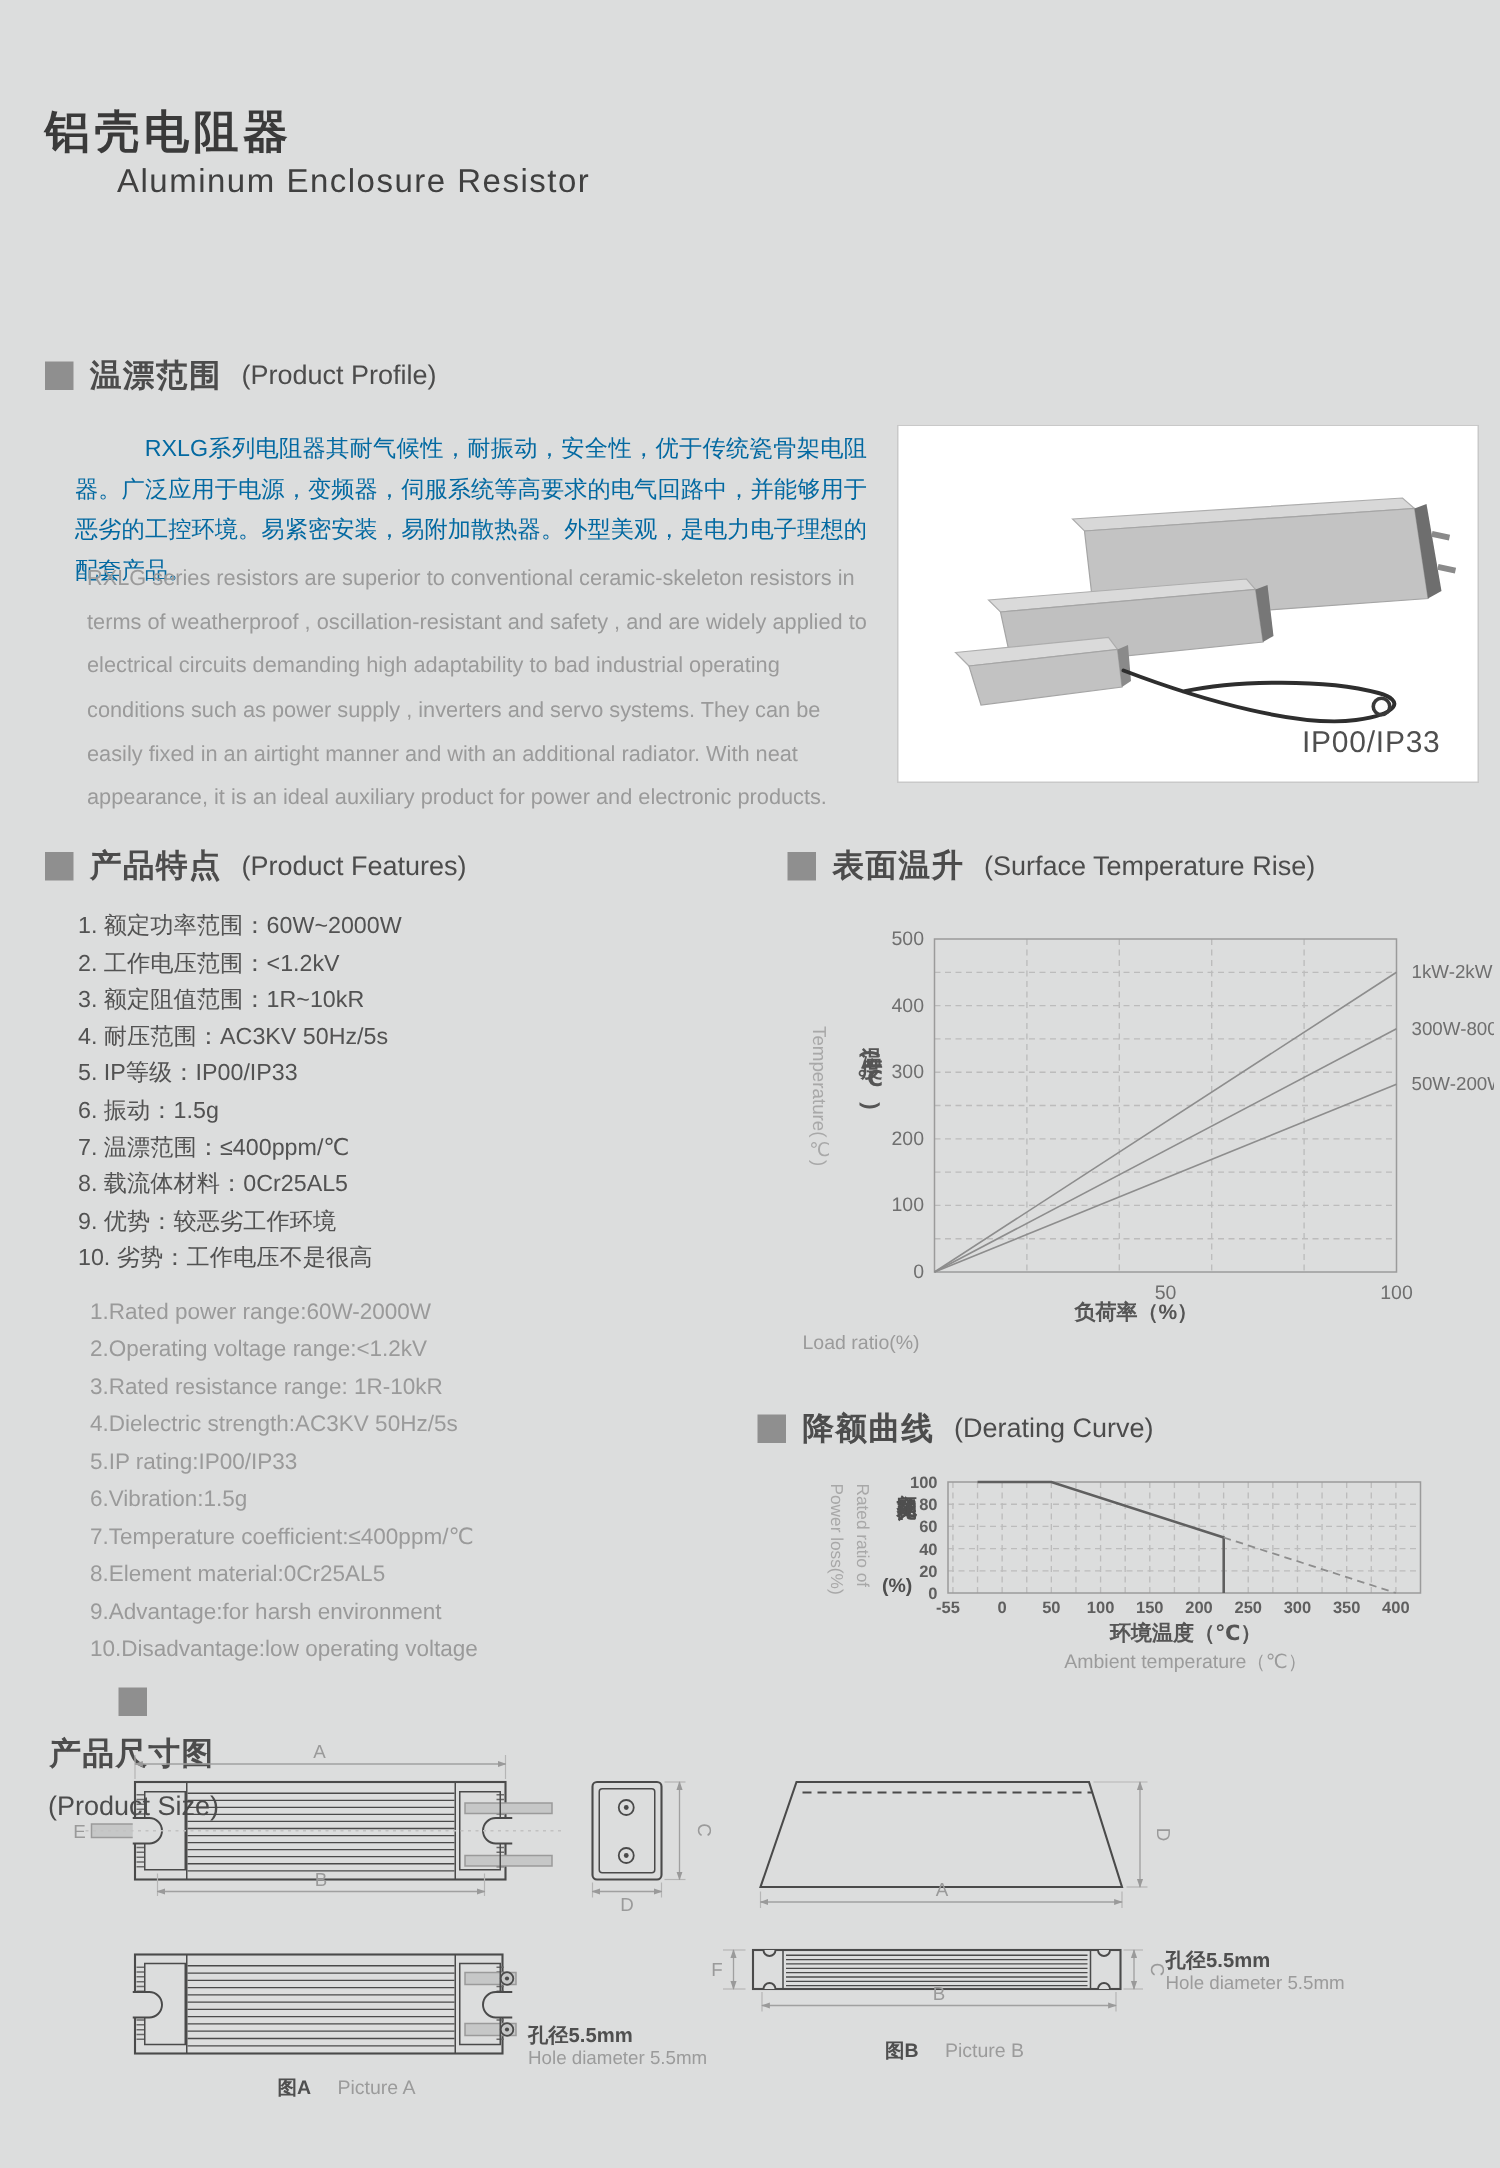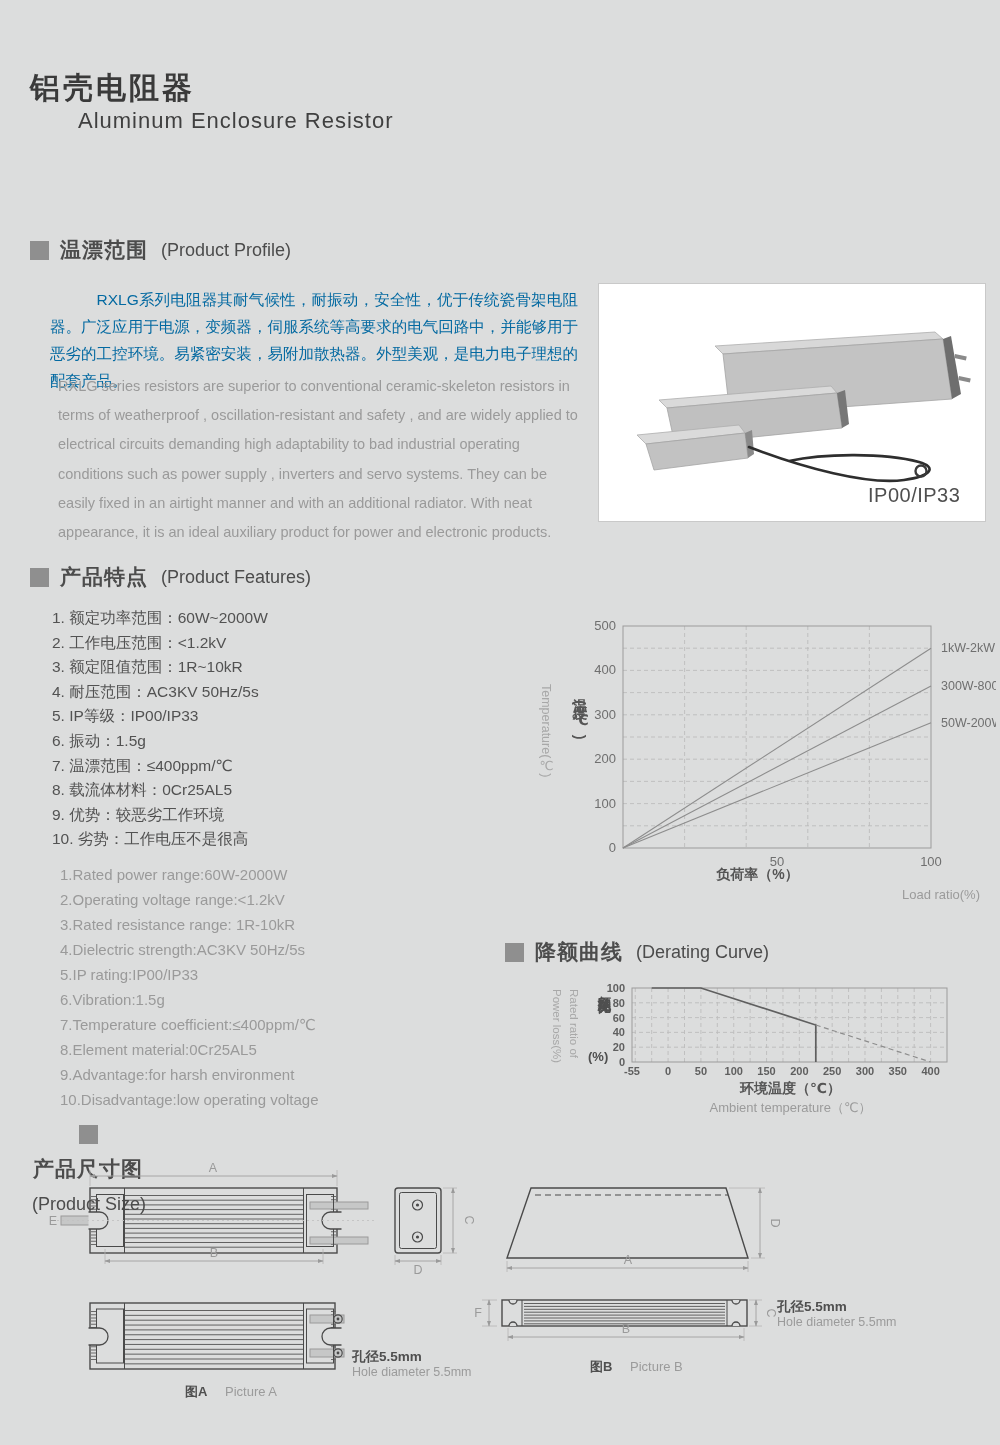--- a/index.html
+++ b/index.html
@@ -17,21 +17,21 @@
   .para-en{left:58px;top:372px;width:528px;font-size:14.5px;line-height:29.2px;color:#9a9a9a;}
   .photo{left:598px;top:283px;width:388px;height:239px;background:#ffffff;border:1px solid #c9c9c9;box-sizing:border-box;}
   .photo-label{left:868px;top:484px;font-size:20px;color:#4f4f4f;letter-spacing:0.5px;}
   ul.feat{list-style:none;margin:2px;padding:0;}
   .feat-cn{left:50px;top:604px;font-size:15.5px;line-height:24.6px;color:#525252;}
   .feat-en{left:58px;top:860px;font-size:15px;line-height:25px;color:#9a9a9a;}
   .vtext{writing-mode:vertical-rl;}
   .c1-ylab-en{left:539px;top:684px;font-size:12.5px;color:#a8a8a8;height:140px;}
   .c1-ylab-cn{left:570px;top:686px;font-size:14.5px;font-weight:600;color:#555;letter-spacing:7px;height:110px;}
   .c1-xlab-cn{left:535px;top:866px;width:445px;text-align:center;font-size:14px;font-weight:600;color:#555;}
-  .c1-xlab-en{left:535px;top:887px;width:445px;text-align:right;font-size:13px;color:#9b9b9b;}
+  .c1-xlab-en{left:535px;top:887px;width:445px;text-align:left;font-size:13px;color:#9b9b9b;}
   .c2-ylab-en1{left:568px;top:989px;font-size:11.5px;color:#a8a8a8;height:95px;}
   .c2-ylab-en2{left:551px;top:989px;font-size:11.5px;color:#a8a8a8;height:95px;}
   .c2-ylab-cn{left:595px;top:985px;font-size:13.5px;font-weight:600;color:#4f4f4f;letter-spacing:1px;height:70px;}
   .c2-ylab-pct{left:588px;top:1049px;font-size:13px;font-weight:600;color:#4f4f4f;}
   .c2-xlab-cn{left:568px;top:1080px;width:445px;text-align:center;font-size:14px;font-weight:600;color:#555;}
   .c2-xlab-en{left:568px;top:1099px;width:445px;text-align:center;font-size:13px;color:#9b9b9b;}
   
   .grid{stroke:#bcbcbc;stroke-dasharray:4 3;stroke-width:0.9;fill:none;}
   .frame{fill:none;stroke:#9b9b9b;stroke-width:1;}
   .tick1{font:13px "Liberation Sans",sans-serif;fill:#6f6f6f;}
@@ -119,20 +119,25 @@
     <li>3.Rated resistance range: 1R-10kR</li>
     <li>4.Dielectric strength:AC3KV  50Hz/5s</li>
     <li>5.IP rating:IP00/IP33</li>
     <li>6.Vibration:1.5g</li>
     <li>7.Temperature coefficient:≤400ppm/℃</li>
     <li>8.Element material:0Cr25AL5</li>
     <li>9.Advantage:for harsh environment</li>
     <li>10.Disadvantage:low operating voltage</li>
   </ul>
 
+  <div class="abs sec" style="left:525px;top:563px;">
+    <span class="sq"></span>
+    <span class="cn">表面温升</span>
+    <span class="en">(Surface Temperature Rise)</span>
+  </div>
   <svg class="abs" style="left:535px;top:605px;" width="465" height="310" viewBox="0 0 465 310">
     <g id="c1-plot">
         <line x1="88" y1="220.8" x2="396" y2="220.8" class="grid"></line>
         <line x1="88" y1="198.6" x2="396" y2="198.6" class="grid"></line>
         <line x1="88" y1="176.4" x2="396" y2="176.4" class="grid"></line>
         <line x1="88" y1="154.2" x2="396" y2="154.2" class="grid"></line>
         <line x1="88" y1="132" x2="396" y2="132" class="grid"></line>
         <line x1="88" y1="109.80000000000001" x2="396" y2="109.80000000000001" class="grid"></line>
         <line x1="88" y1="87.6" x2="396" y2="87.6" class="grid"></line>
         <line x1="88" y1="65.4" x2="396" y2="65.4" class="grid"></line>

